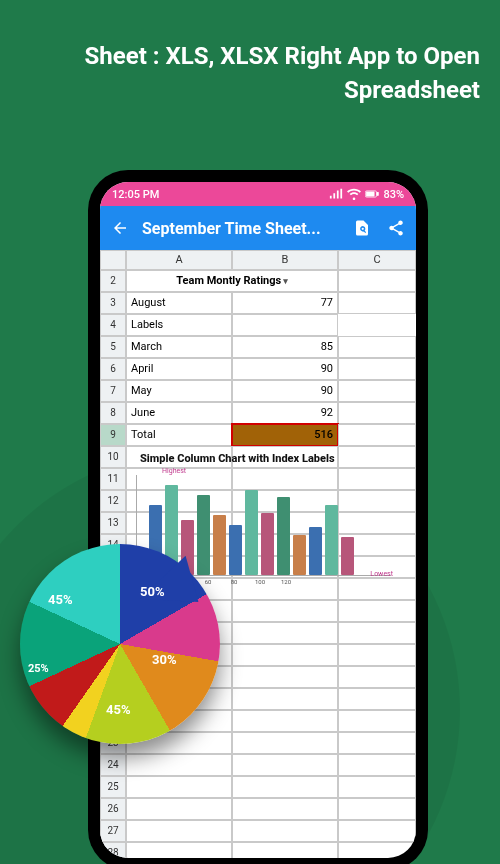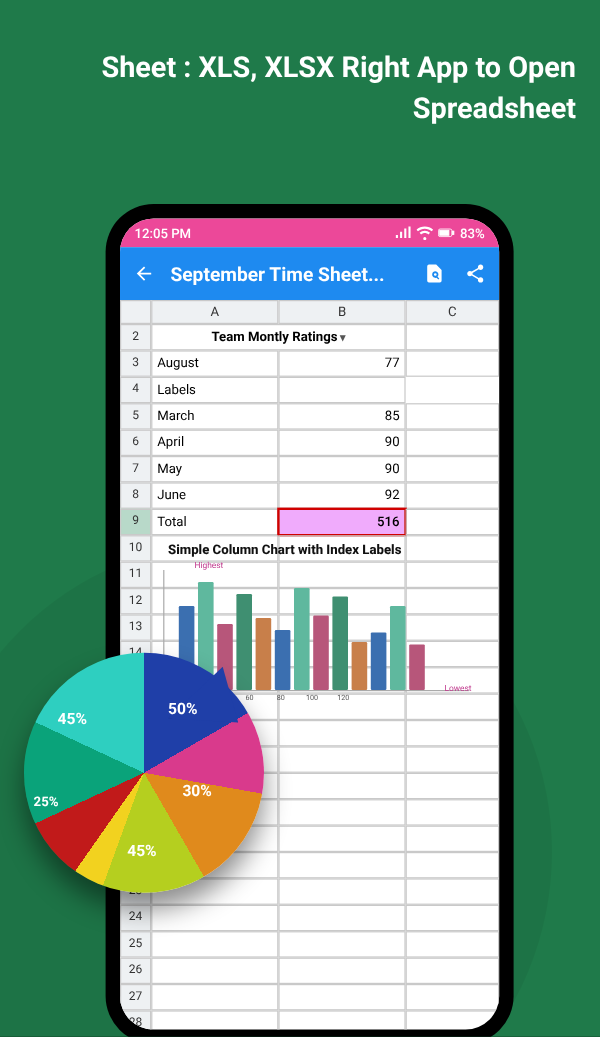--- a/index.html
+++ b/index.html
@@ -109,21 +109,21 @@
     height: 20px;
     line-height: 20px;
     overflow: hidden;
     white-space: nowrap;
   }
   .cell.num { text-align: right; }
   .header-cell { font-weight: 700; text-align:center; }
   .col-b-head { background:#b8d9c9; }
   .row9-head { background:#b8d9c9; }
   .total-val {
-    background:#f0abfc;
+    background:#a16207;
     outline: 2px solid #d10000;
     outline-offset: -1px;
     text-align:right;
     font-weight:500;
   }
   .filter-glyph { display:inline-block; margin-left:2px; color:#555; font-size:9px; }
 
   
   .chart-title {
     position:absolute;

